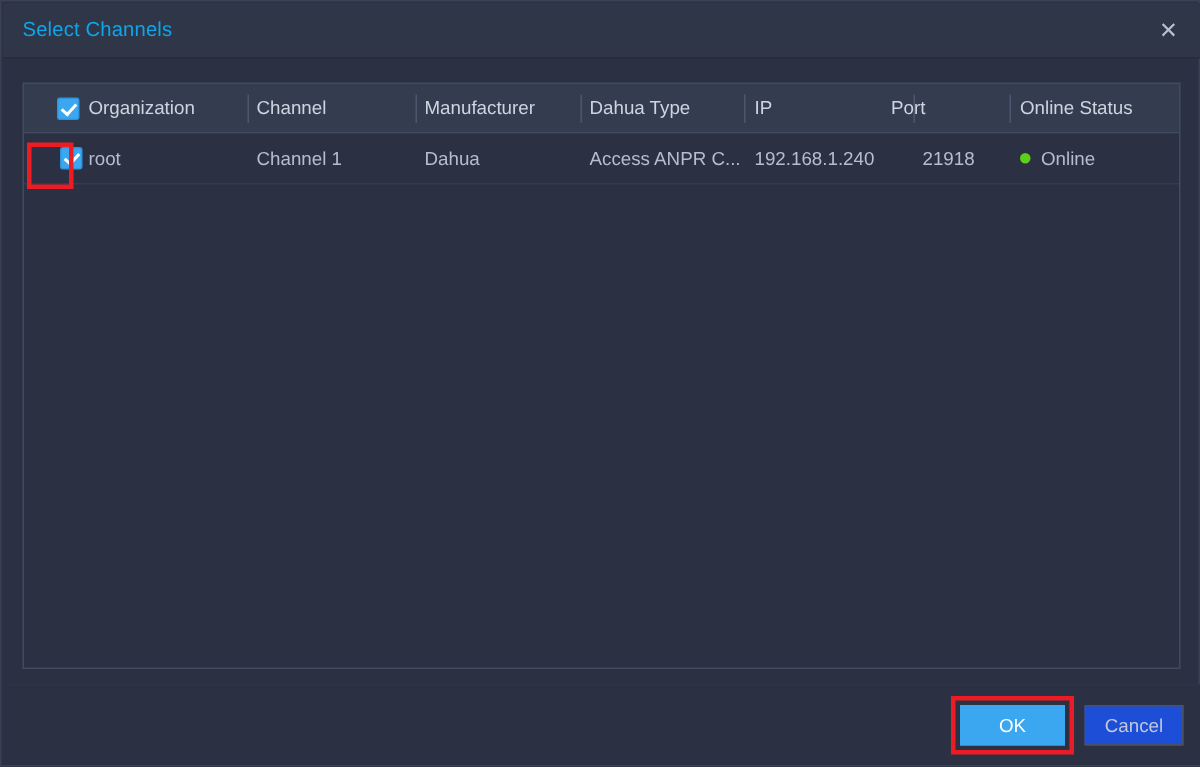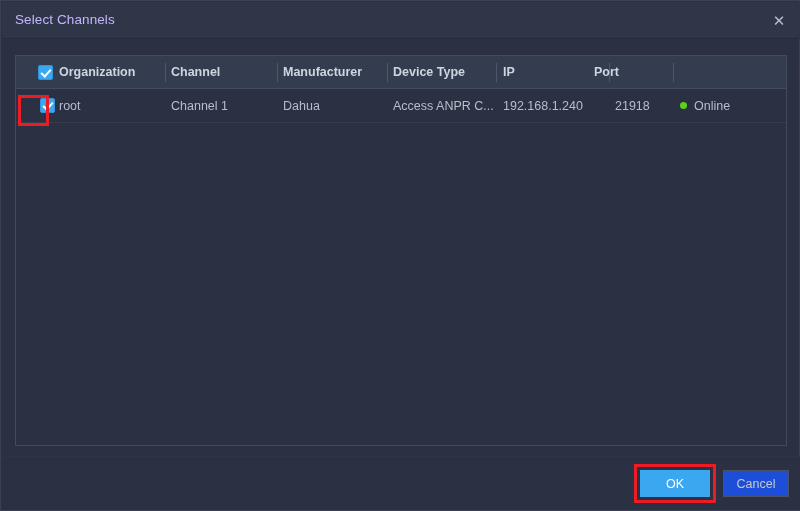--- a/index.html
+++ b/index.html
@@ -32,21 +32,21 @@
     left: 1px; top: 1px;
     width: 798px; height: 37px;
     background: #2f3648;
     border-bottom: 1px solid #262c3b;
     box-sizing: border-box;
   }
   .title-text {
     position: absolute;
     left: 13px; top: 10px;
     font-size: 13.5px;
-    color: #c4b5fd;
+    color: #0ea5e9;
     letter-spacing: .1px;
     white-space: nowrap;
   }
   .close-btn {
     position: absolute;
     right: 6px; top: 4px;
     width: 30px; height: 28px;
     display: flex;
     align-items: center;
     justify-content: center;
@@ -85,21 +85,21 @@
   .cell {
     position: absolute;
     top: 0;
     height: 100%;
     display: flex;
     align-items: center;
     font-size: 12.5px;
     white-space: nowrap;
     overflow: hidden;
   }
-  .thead .cell { color: #ced4e0; font-weight: bold; }
+  .thead .cell { color: #ced4e0; font-weight: normal; }
   .trow  .cell { color: #b6bdcb; font-weight: normal; }
 
   
   .vsep {
     position: absolute;
     top: 7px;
     width: 1px;
     height: 19px;
     background: #4d566c;
   }
@@ -198,23 +198,24 @@
       <div class="vsep" style="left:149px"></div>
       <div class="vsep" style="left:261px"></div>
       <div class="vsep" style="left:371px"></div>
       <div class="vsep" style="left:480px"></div>
       <div class="vsep" style="left:593px"></div>
       <div class="vsep" style="left:657px"></div>
 
       <div class="cell" style="left:43px;width:104px">Organization</div>
       <div class="cell" style="left:155px;width:104px">Channel</div>
       <div class="cell" style="left:267px;width:102px">Manufacturer</div>
-      <div class="cell" style="left:377px;width:101px">Device Type</div>
+      <div class="cell" style="left:377px;width:101px">Dahua Type</div>
       <div class="cell" style="left:487px;width:104px">IP</div>
       <div class="cell" style="left:578px;width:56px">Port</div>
+      <div class="cell" style="left:664px;width:105px">Online Status</div>
     </div>
 
     <div class="trow">
       <div class="cb cb-row"></div>
 
       <div class="cell" style="left:43px;width:104px">root</div>
       <div class="cell" style="left:155px;width:104px">Channel 1</div>
       <div class="cell" style="left:267px;width:102px">Dahua</div>
       <div class="cell" style="left:377px;width:101px">Access ANPR C...</div>
       <div class="cell" style="left:487px;width:104px">192.168.1.240</div>

